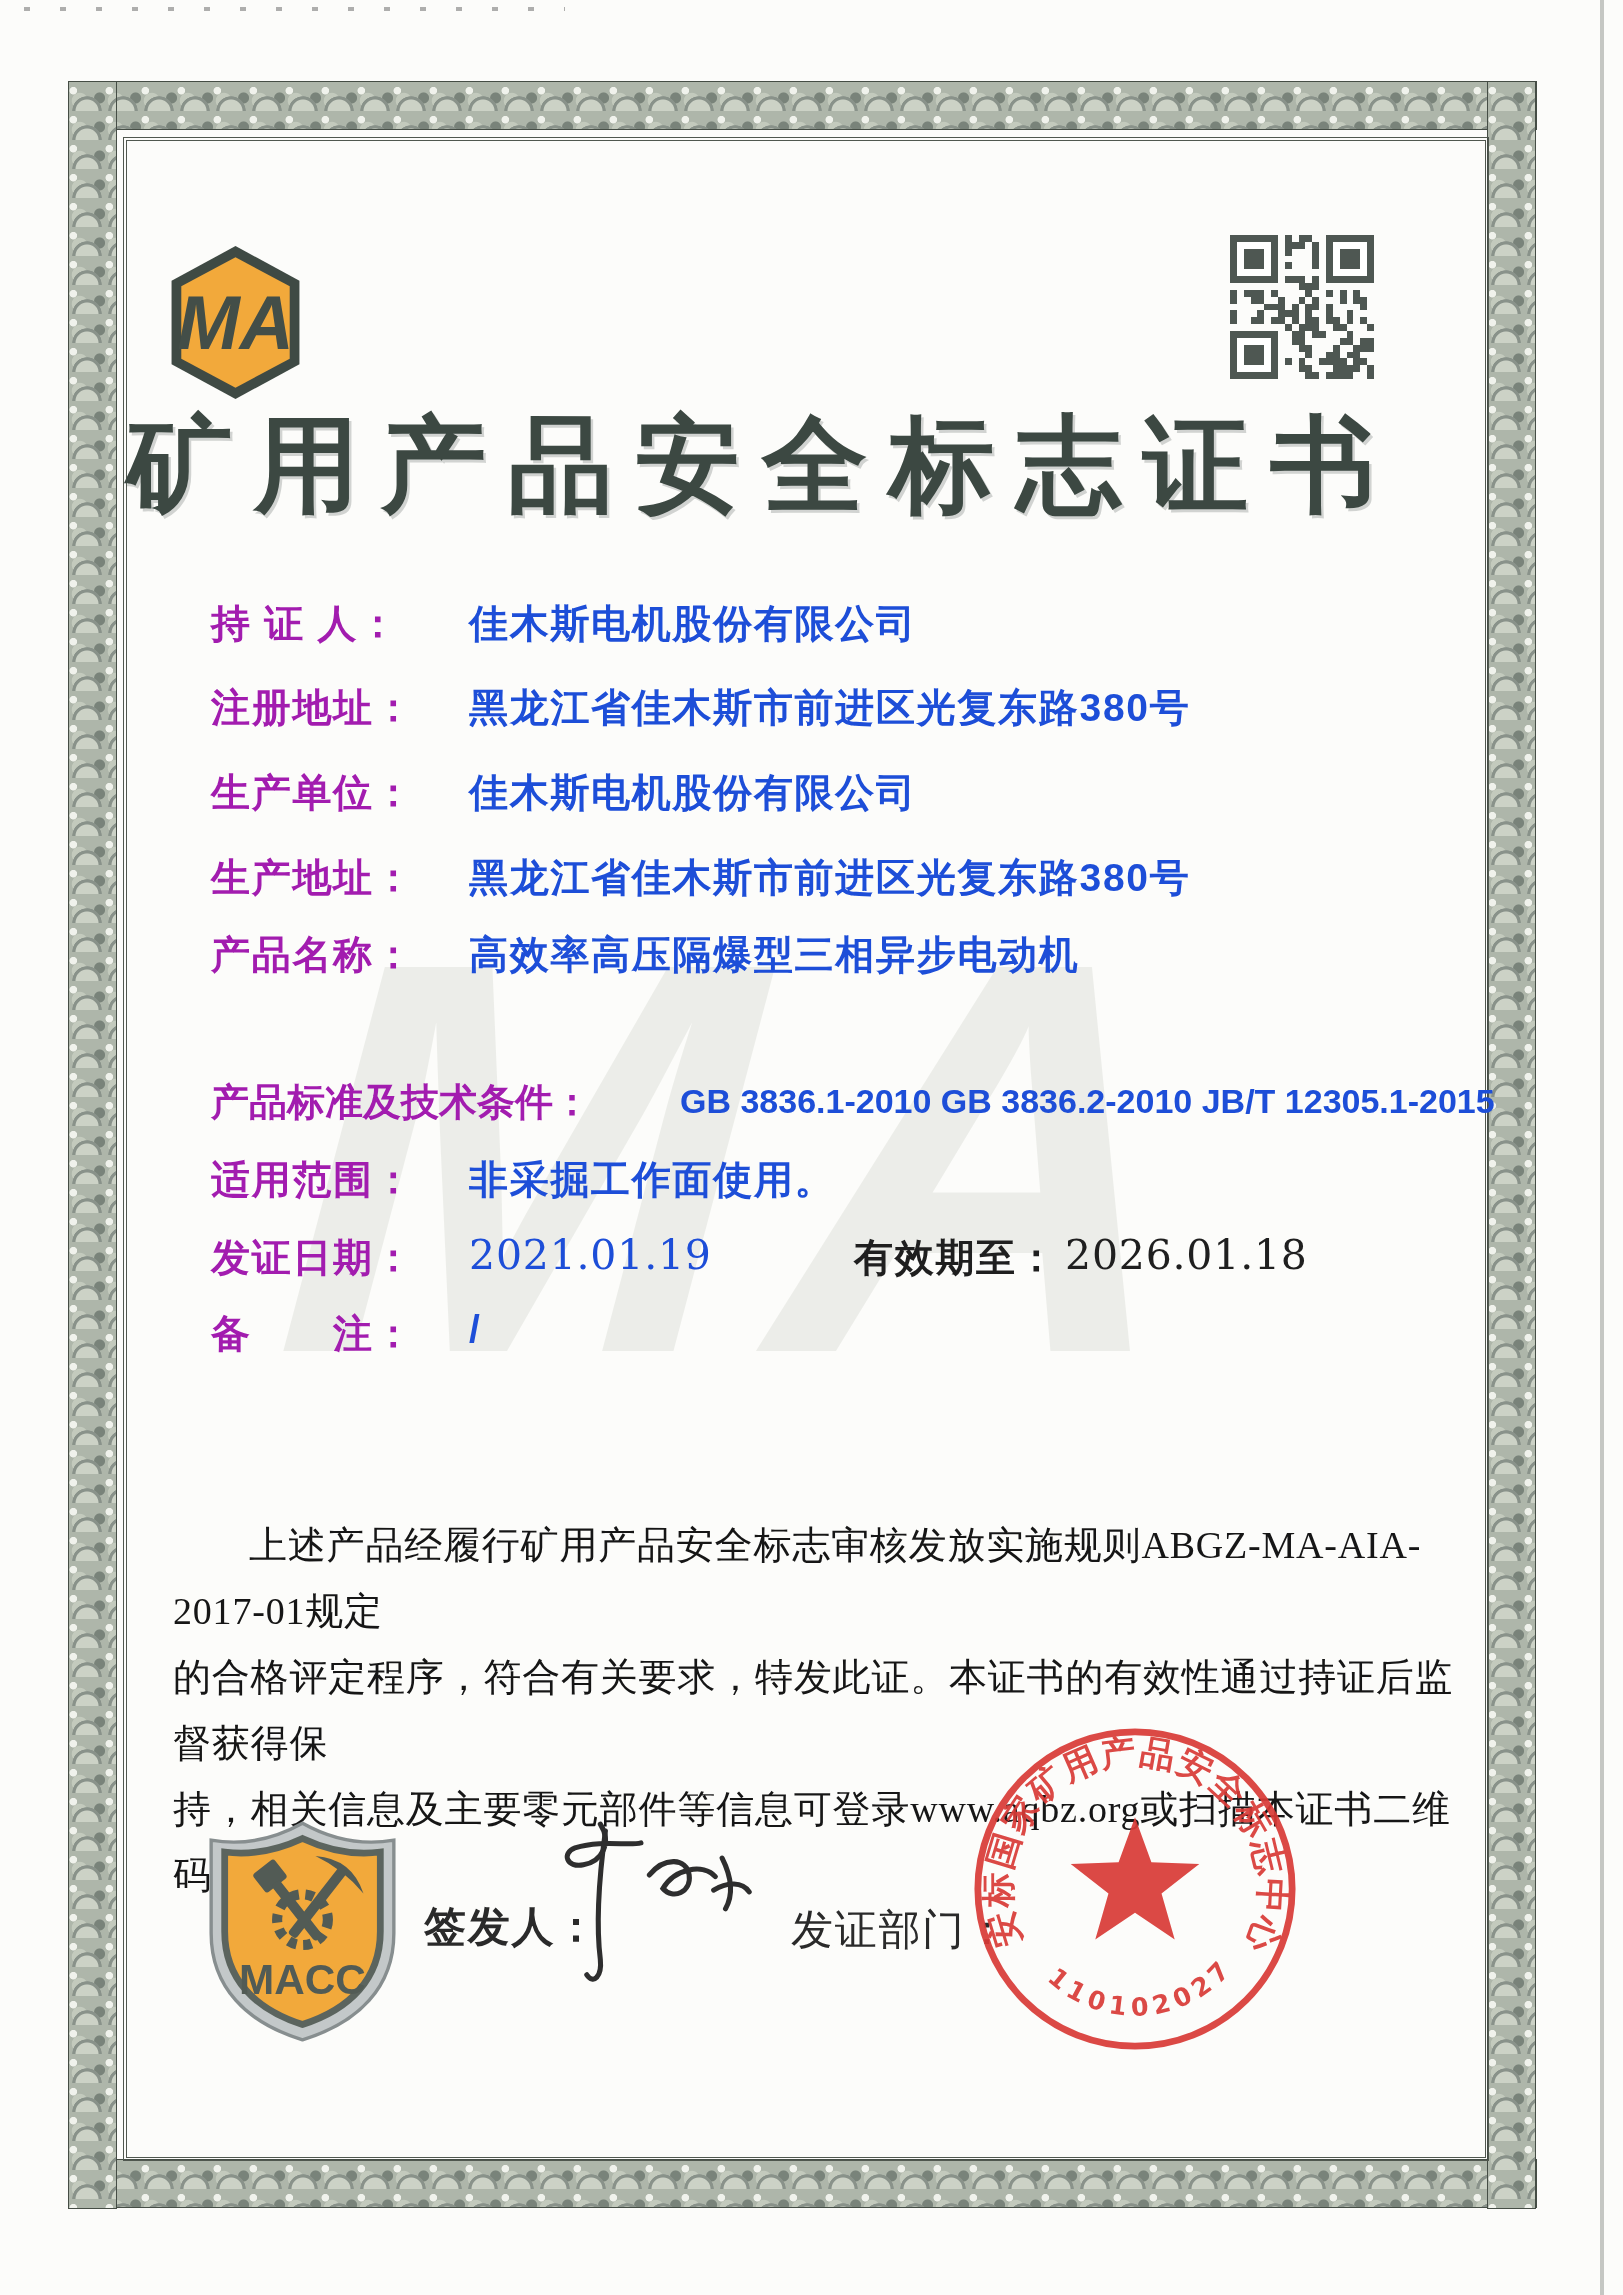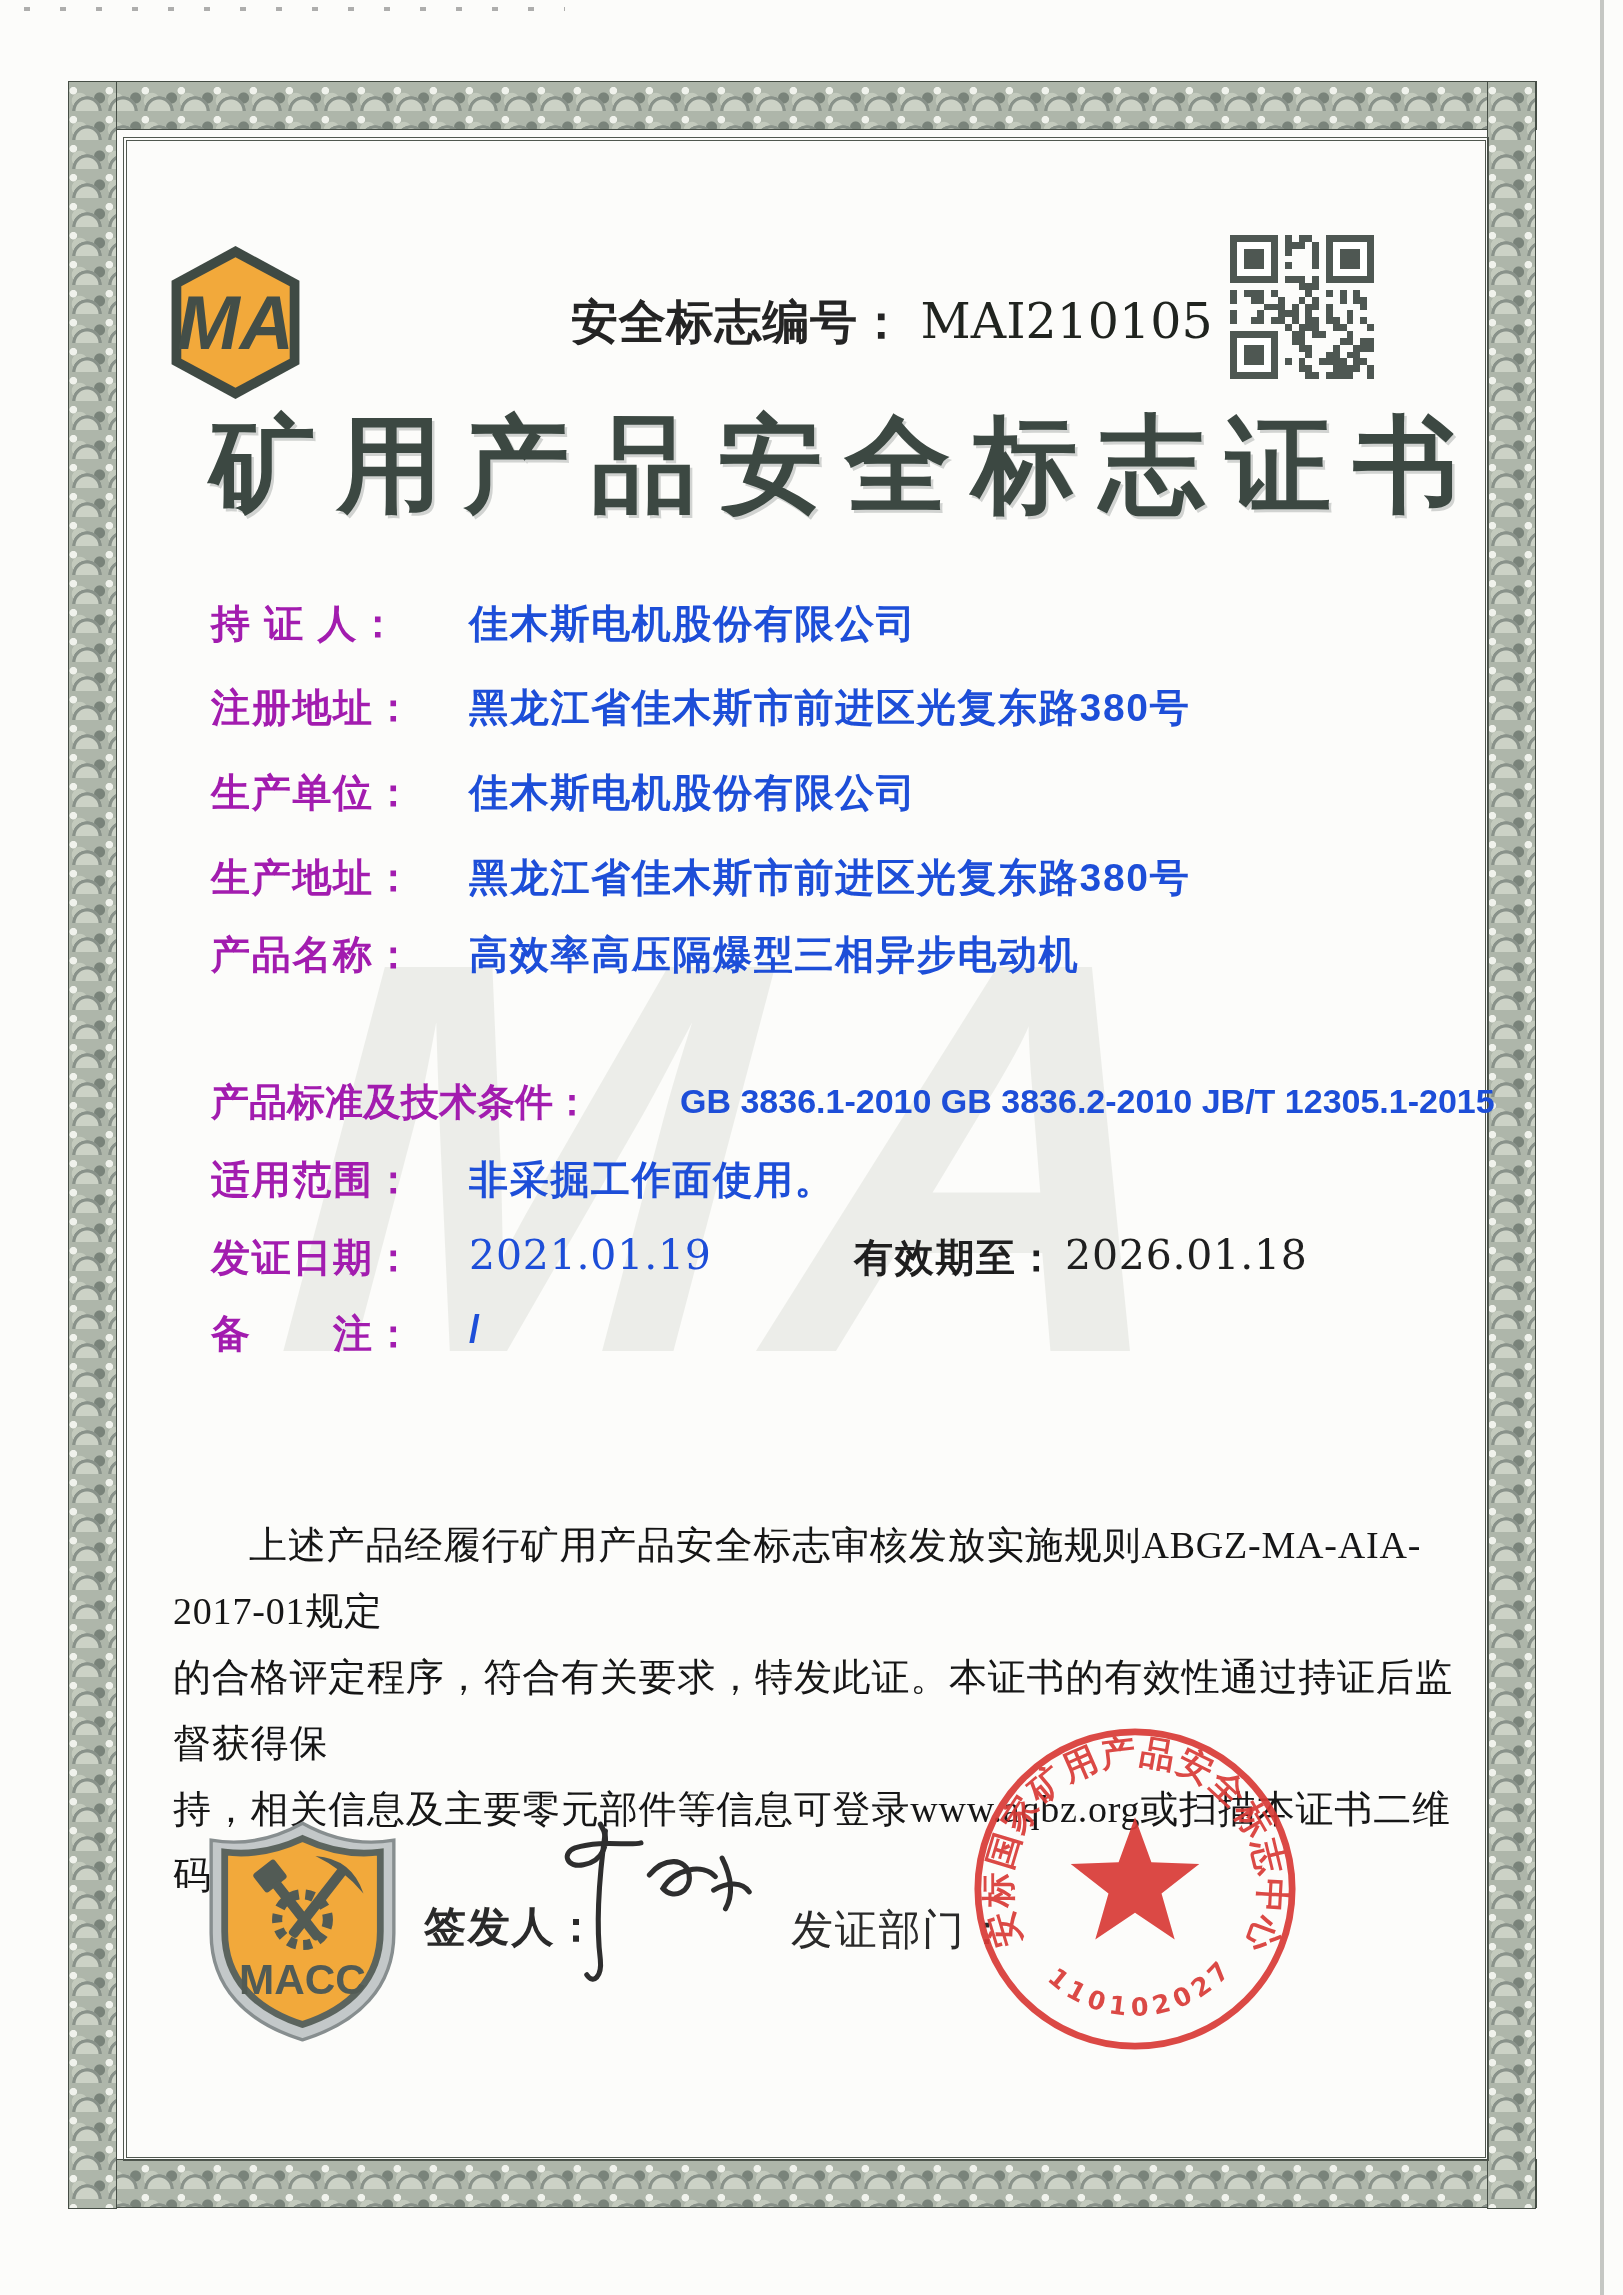--- a/index.html
+++ b/index.html
@@ -30,21 +30,21 @@
   .watermark{position:absolute; left:287px; top:879px; font-size:558px; line-height:1;
     font-weight:900; font-style:italic; letter-spacing:29px; color:#b7bcb0; opacity:.22;
     transform:skewX(-4deg); user-select:none;}
   
   .ma-logo{position:absolute; left:166px; top:242px; width:139px; height:161px;}
   .cert-no{position:absolute; left:571px; top:291px; white-space:nowrap;}
   .cert-no .lbl{font-size:47px; font-weight:700; color:#242424; letter-spacing:0.8px;}
   .cert-no .val{font-family:"DejaVu Serif", serif; font-size:49px; color:#20241f; margin-left:15px;}
   .qr{position:absolute; left:1230px; top:235px; width:144px; height:144px;}
   
-  .title{position:absolute; left:127px; top:396px; width:1353px; text-align:right;
+  .title{position:absolute; left:127px; top:396px; width:1353px; text-align:left;
     font-size:105px; font-weight:900; letter-spacing:22px; color:#3c4842;
     text-shadow:2.5px 2.5px 0 rgba(58,69,62,.22); white-space:nowrap;}
   
   .row{position:absolute; left:211px; width:1251px; height:51px; white-space:nowrap;}
   .row .lbl{font-size:39px; font-weight:800; letter-spacing:1.7px; color:#a21caf;}
   .row .val{position:absolute; left:258px; top:0; font-size:39px; font-weight:700; color:#1d4ed8; letter-spacing:1.7px;}
   .r0{top:597px;} .r1{top:681px;} .r2{top:766px;} .r3{top:851px;}
   .r4{top:928px;} .r5{top:1004px;} .r6{top:1077px;} .r7{top:1153px;}
   .r8{top:1231px;} .r9{top:1307px;}
   .r6 .lbl{font-size:38px; letter-spacing:0;}
@@ -80,23 +80,20 @@
   <div class="inner-frame"></div>
 
   <div class="watermark">MA</div>
 
   <svg class="ma-logo" viewBox="0 0 100 112">
     <polygon points="50,1 96,26 96,86 50,111 4,86 4,26" fill="#3f4a44"></polygon>
     <polygon points="50,9 89,30 89,82 50,103 11,82 11,30" fill="#f2a93b"></polygon>
     <text x="50" y="75" text-anchor="middle" font-size="54" font-weight="900" font-style="italic" font-family="Liberation Sans, sans-serif" fill="#434e48">MA</text>
   </svg>
 
-  <div class="cert-no">
-    <span class="lbl">安全标志编号：</span><span class="val">MAI210105</span>
-  </div>
 
   <div class="qr">
     <svg id="qrsvg" viewBox="0 0 21 21" width="144" height="144" shape-rendering="crispEdges">
         <rect x="8" y="0" width="1" height="1" fill="#4e5752"></rect>
         <rect x="10" y="0" width="1" height="1" fill="#4e5752"></rect>
         <rect x="11" y="0" width="1" height="1" fill="#4e5752"></rect>
         <rect x="8" y="1" width="1" height="1" fill="#4e5752"></rect>
         <rect x="9" y="1" width="1" height="1" fill="#4e5752"></rect>
         <rect x="10" y="1" width="1" height="1" fill="#4e5752"></rect>
         <rect x="12" y="1" width="1" height="1" fill="#4e5752"></rect>

